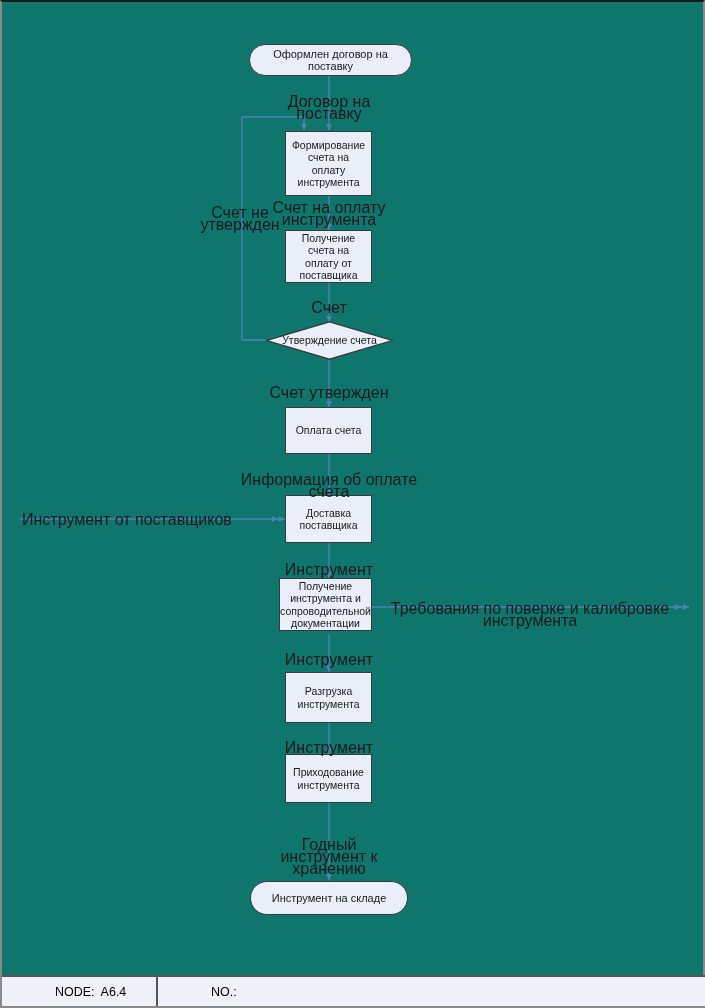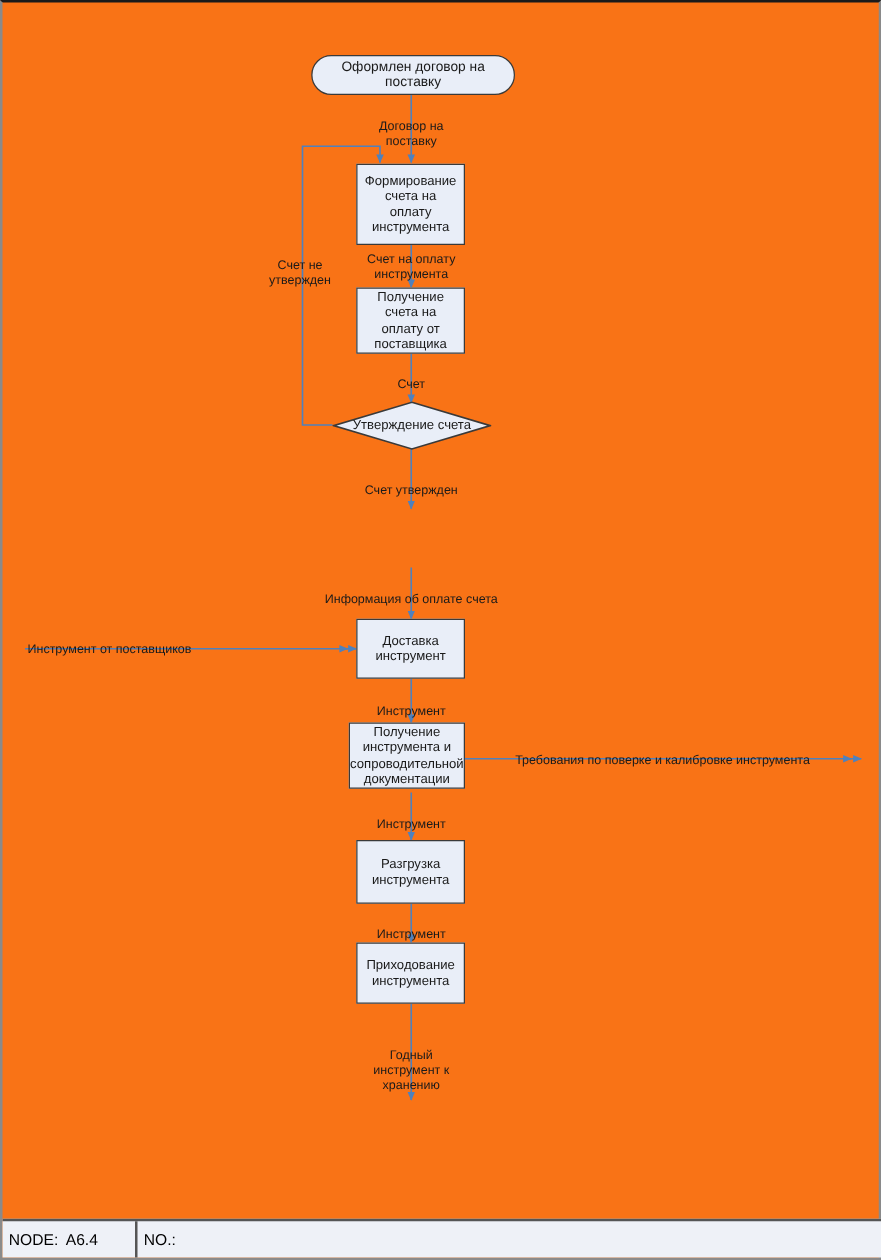--- a/index.html
+++ b/index.html
@@ -8,21 +8,21 @@
     font-family:"Liberation Sans","DejaVu Sans",sans-serif;
     color:#000000;
   }
   #page{
     position:absolute;left:0;top:0;width:705px;height:1008px;
     box-sizing:border-box;
     border-top:2px solid #1a1a1a;
     border-left:2px solid #8a8a8a;
     border-right:2px solid #8a8a8a;
     border-bottom:2px solid #8a8a8a;
-    background:#f97316;
+    background:#0f766e;
   }
   #canvas{position:absolute;left:0;top:0;width:705px;height:975px;}
   svg.layer{position:absolute;left:0;top:0;width:705px;height:975px;overflow:visible;}
 
   
   .node{
     position:absolute;box-sizing:border-box;
     display:flex;align-items:center;justify-content:center;text-align:center;
     background:#e9eef8;
     border:1.5px solid #3a3a3a;
@@ -36,36 +36,36 @@
   }
   .node.diamond{
     background:transparent;border:none;padding:0;
     font-size:10.5px;
   }
   .diamond .dshape{position:absolute;left:0;top:0;width:100%;height:100%;}
   .diamond .dtext{position:relative;z-index:2;}
 
   
   .elabel{
-    position:absolute;font-size:10px;line-height:12px;color:#1a1a1a;
+    position:absolute;font-size:16px;line-height:12px;color:#1a1a1a;
     text-align:center;white-space:pre-line;
   }
   .elabel.left{text-align:left;}
 
   
   #footer{
     position:absolute;left:0;bottom:0;width:705px;height:31px;
     box-sizing:border-box;
     border-top:2px solid #555;
     background:#eef1f7;
     display:flex;align-items:stretch;
   }
   .fcell{
     box-sizing:border-box;display:flex;align-items:center;
-    font-size:12.5px;color:#000;padding:0 5px;position:relative;
+    font-size:12.5px;color:#000;padding:0 5px;position:relative;margin-left:48px;
   }
   #f-node{width:108px;border-right:2px solid #555;}
   #f-title{flex:1;border-right:2px solid #555;position:relative;}
   #f-title .tlabel{position:absolute;left:5px;top:50%;transform:translateY(-50%);}
   #f-title .tvalue{position:absolute;left:0;right:0;top:50%;transform:translateY(-50%);text-align:center;}
   #f-no{width:91px;}
 </style>
 </head>
 <body>
 
@@ -121,37 +121,43 @@
       <span>Получение счета на оплату от поставщика</span>
     </div>
 
     <div class="node diamond" style="left:264px;top:319px;width:127px;height:39px;">
       <svg class="dshape" viewBox="0 0 127 39" preserveAspectRatio="none">
         <polygon points="63.5,0.8 126.2,19.5 63.5,38.2 0.8,19.5" fill="#e9eef8" stroke="#3a3a3a" stroke-width="1.3"></polygon>
       </svg>
       <span class="dtext">Утверждение счета</span>
     </div>
 
+    <div class="node" style="left:283px;top:405px;width:87px;height:47px;">
+      <span>Оплата счета</span>
+    </div>
 
     <div class="node" style="left:283px;top:493px;width:87px;height:48px;">
-      <span>Доставка инструмент</span>
+      <span>Доставка поставщика</span>
     </div>
 
     <div class="node" style="left:277px;top:576px;width:93px;height:53px;">
       <span>Получение инструмента и сопроводительной документации</span>
     </div>
 
     <div class="node" style="left:283px;top:670px;width:87px;height:51px;">
       <span>Разгрузка инструмента</span>
     </div>
 
     <div class="node" style="left:283px;top:752px;width:87px;height:49px;">
       <span>Приходование инструмента</span>
     </div>
 
+    <div class="node term" style="left:248px;top:879px;width:158px;height:34px;">
+      <span>Инструмент на складе</span>
+    </div>
 
     <div class="elabel" style="left:267px;top:82px;width:120px;">
       <span>Договор на
 поставку</span>
     </div>
 
     <div class="elabel" style="left:262px;top:188px;width:130px;">
       <span>Счет на оплату
 инструмента</span>
     </div>

